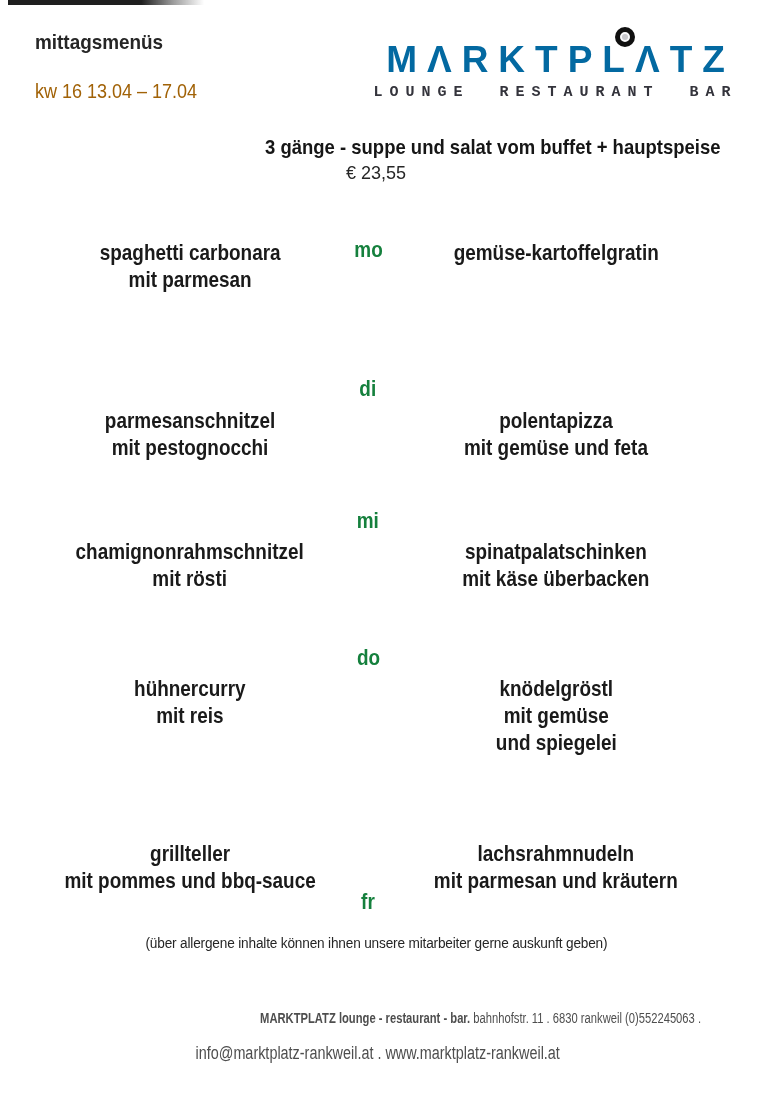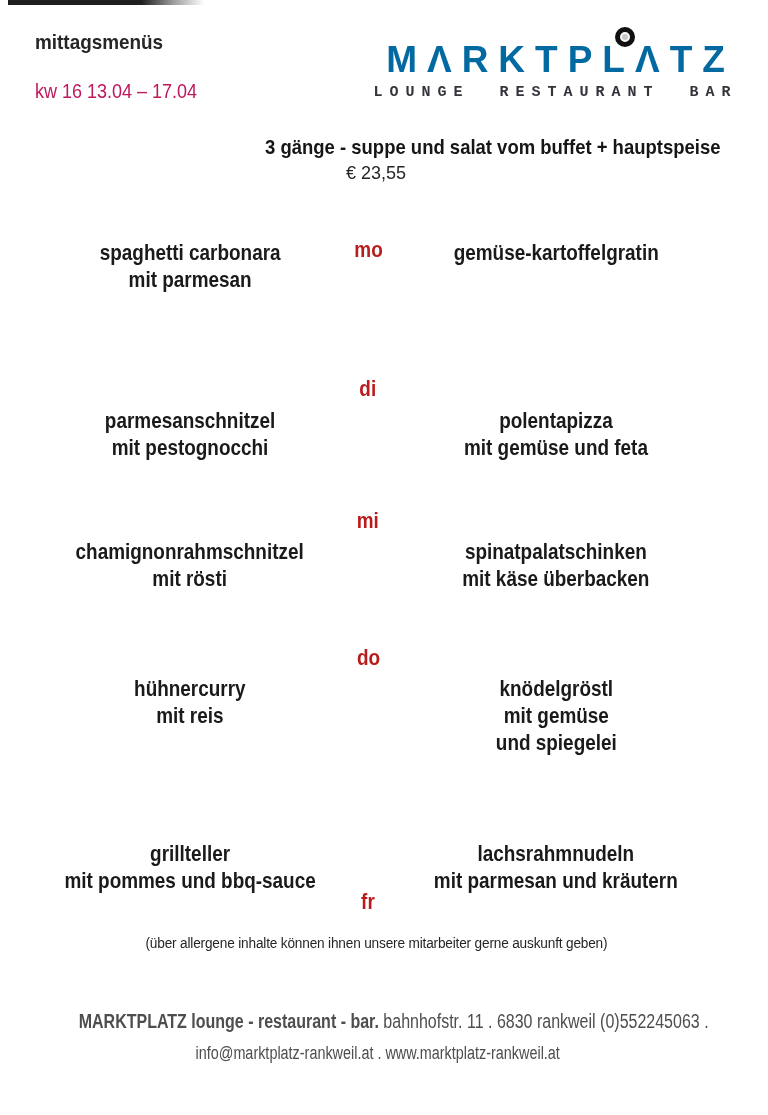--- a/index.html
+++ b/index.html
@@ -18,21 +18,21 @@
     background:linear-gradient(to right,#1f1f1f 0%,#1f1f1f 68%,rgba(31,31,31,.45) 84%,rgba(31,31,31,0) 100%);
     filter:blur(.6px);
   }
   
   .cx{display:inline-block;transform:scaleX(0.86);transform-origin:center top;white-space:nowrap;}
   .cx-l{display:inline-block;transform:scaleX(0.9);transform-origin:left top;white-space:nowrap;}
   .cx8{display:inline-block;transform:scaleX(0.8);transform-origin:center top;white-space:nowrap;}
   .cx88{display:inline-block;transform:scaleX(0.88);transform-origin:center top;white-space:nowrap;}
 
   .title{position:absolute;left:35px;top:30px;font-size:21px;font-weight:bold;color:#262626;}
-  .week{position:absolute;left:35px;top:80px;font-size:20px;font-weight:normal;color:#be185d;}
+  .week{position:absolute;left:35px;top:80px;font-size:20px;font-weight:normal;color:#a16207;}
 
   
   .logo{position:absolute;left:358px;top:10px;width:395px;text-align:center;}
   .ring{
     position:absolute;left:257px;top:17px;width:10px;height:10px;
     border:5px solid #101010;border-radius:50%;background:#fbfbfc;
   }
   .ring-dot{
     position:absolute;left:2px;top:2px;width:6px;height:6px;border-radius:50%;
     background:#c9c9cd;
@@ -52,34 +52,34 @@
 
   .offer-line{position:absolute;left:0;top:135px;width:752px;text-align:right;
     font-size:21px;font-weight:bold;color:#161616;}
   .offer-price{position:absolute;left:0;top:163px;width:752px;text-align:center;
     font-size:18px;color:#262626;}
 
   .dish{position:absolute;text-align:center;font-size:22px;font-weight:bold;line-height:27px;color:#1a1a1a;}
   .dish.l{left:40px;width:300px;}
   .dish.r{left:396px;width:320px;}
   .day-label{position:absolute;left:340px;width:56px;text-align:center;
-    font-size:22px;font-weight:bold;line-height:22px;color:#b91c1c;}
+    font-size:22px;font-weight:bold;line-height:22px;color:#15803d;}
   .ln{display:block;}
 
   #mo-label,#mo-left,#mo-right{top:239px;}
   #di-label{top:378px;} #di-left,#di-right{top:407px;}
   #mi-label{top:510px;} #mi-left,#mi-right{top:538px;}
   #do-label{top:647px;} #do-left,#do-right{top:675px;}
   #fr-label{top:852px;margin-top:39px;} #fr-left,#fr-right{top:840px;}
 
   .allergen{position:absolute;left:0;top:934px;width:752px;text-align:center;
     font-size:15.5px;color:#262626;letter-spacing:-0.2px;}
 
   .footer1{position:absolute;left:0;top:1010px;width:756px;text-align:right;
-    font-size:20px;color:#4e4e4e;}
+    font-size:14px;color:#4e4e4e;}
   .footer2{position:absolute;left:0;top:1043px;width:756px;text-align:center;
     font-size:18px;color:#4e4e4e;}
   .fbold{font-weight:bold;}
 </style>
 </head>
 <body>
 
 <div class="page">
 
   <div class="artifact"></div>

